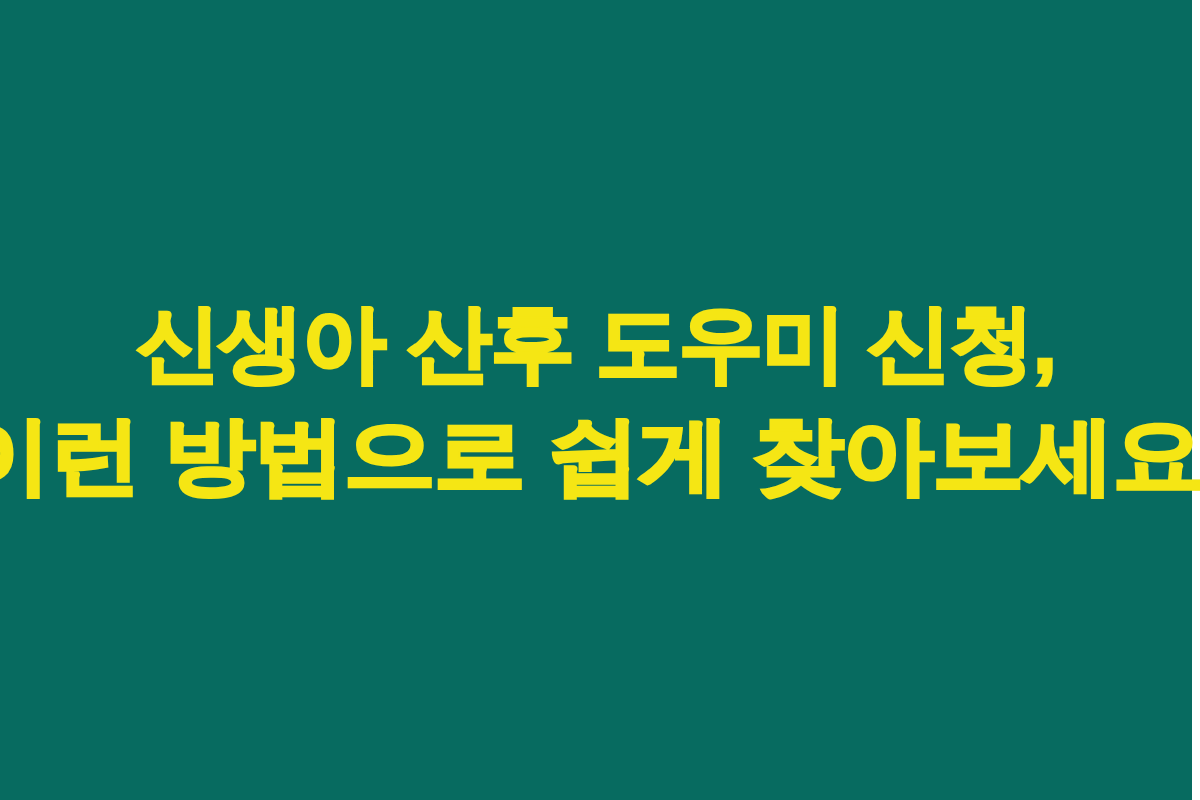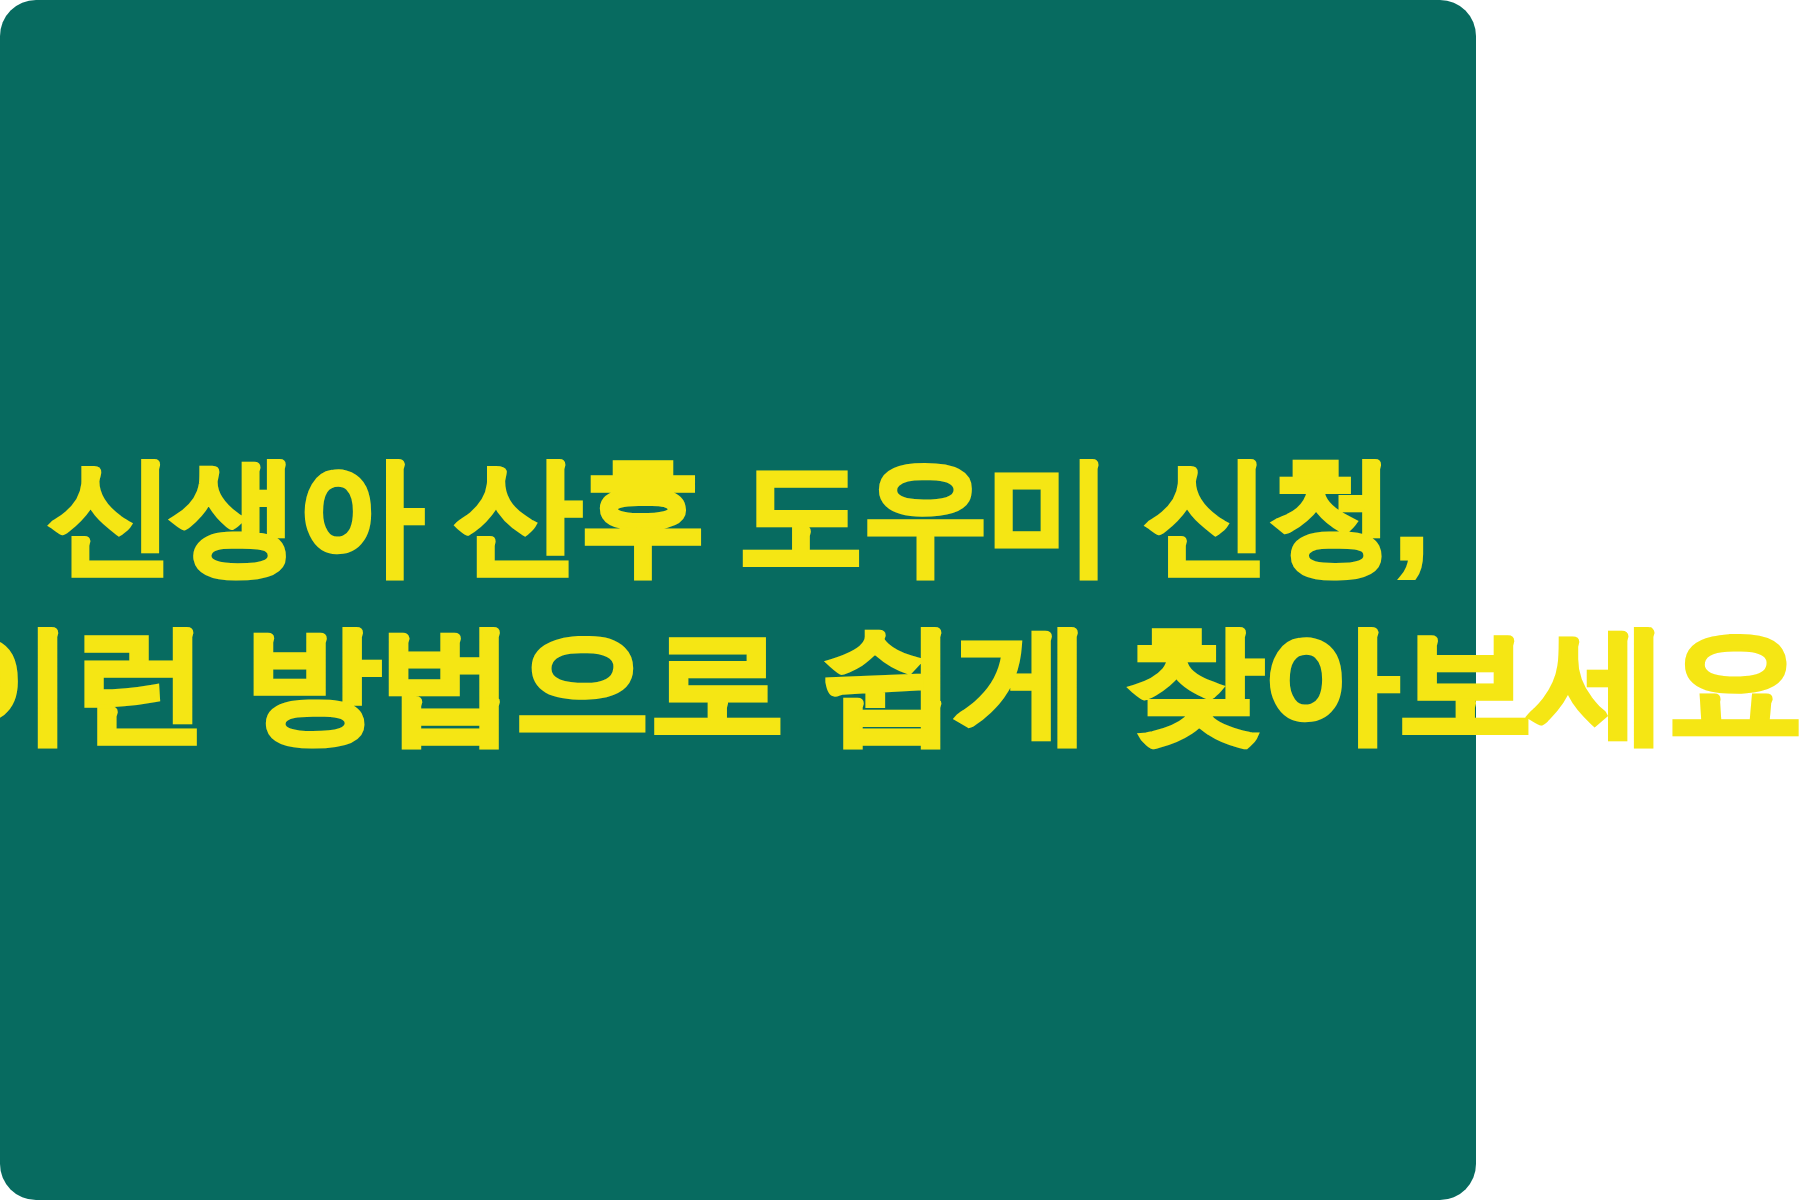--- a/index.html
+++ b/index.html
@@ -10,29 +10,28 @@
 
   body {
     width: 1200px;
     height: 800px;
     overflow: hidden;
     font-family: "Liberation Sans", "DejaVu Sans", sans-serif;
   }
 
   #banner {
     position: relative;
-    width: 984px;
+    width: 1192px;
     height: 800px;
     box-sizing: border-box;
     display: flex;
     flex-direction: column;
     align-items: flex-start;
     justify-content: center;
     background: #076B60;
-    border-radius: 24px;
   }
 
   #headline {
     display: flex;
     flex-direction: column;
     align-items: center;
     justify-content: center;
     width: 100%;
     gap: 0;
     

